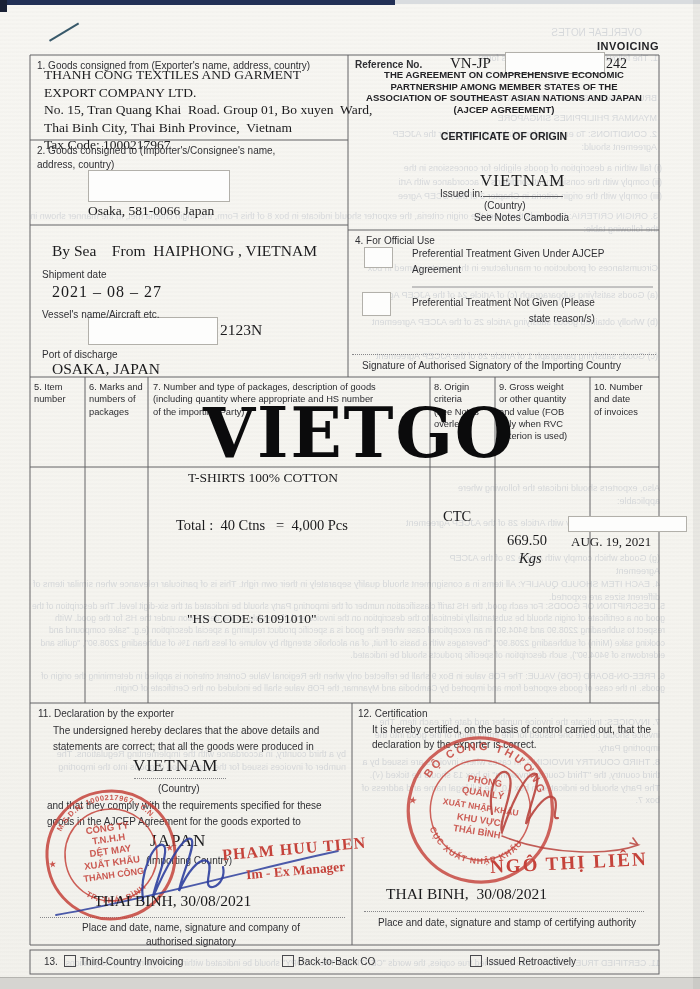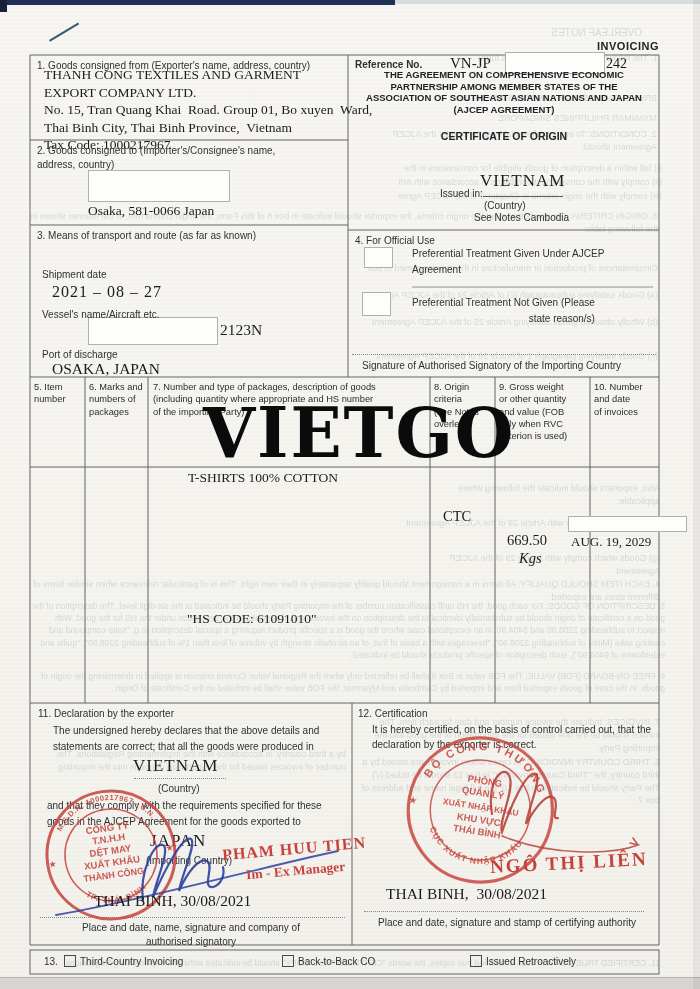--- a/index.html
+++ b/index.html
@@ -114,21 +114,21 @@
 EXPORT COMPANY LTD.
 No. 15, Tran Quang Khai  Road. Group 01, Bo xuyen  Ward,
 Thai Binh City, Thai Binh Province,  Vietnam
 Tax Code: 1000217967</div>
 
   <div class="lbl content" style="left:37px;top:144px;">2. Goods consigned to (Importer's/Consignee's name,
 address, country)</div>
   <div class="whitebox" style="left:88px;top:170px;width:140px;height:30px;"></div>
   <div class="typed content" style="left:88px;top:202px;font-size:13.5px;">Osaka, 581-0066 Japan</div>
 
-  <div class="lbl content" style="left:37px;top:229px;">3. Means of transport and route (as far as known)</div>
+  <div class="typed content" style="left:52px;top:241px;font-size:15.5px;">By Sea    From  HAIPHONG , VIETNAM</div>
   <div class="lbl content" style="left:42px;top:268px;">Shipment date</div>
   <div class="typed content" style="left:52px;top:281px;font-size:16px;letter-spacing:1px;">2021 – 08 – 27</div>
   <div class="lbl content" style="left:42px;top:308px;">Vessel's name/Aircraft etc.</div>
   <div class="whitebox" style="left:88px;top:317px;width:128px;height:26px;"></div>
   <div class="typed content" style="left:220px;top:320px;font-size:15.5px;">2123N</div>
   <div class="lbl content" style="left:42px;top:348px;">Port of discharge</div>
   <div class="typed content" style="left:52px;top:359px;font-size:15.5px;">OSAKA, JAPAN</div>
 
   <div class="lbl content" style="left:355px;top:234px;">4. For Official Use</div>
   <div class="whitebox" style="left:364px;top:247px;width:27px;height:19px;"></div>
@@ -156,25 +156,26 @@
 and value (FOB
 only when RVC
 criterion is used)</div>
   <div class="hdr content" style="left:594px;top:381px;width:62px;">10. Number
 and date
 of invoices</div>
 
   <div class="wm" style="left:203px;top:398px;font-size:70px;transform:scaleX(0.96);transform-origin:left top;">VIETGO</div>
 
   <div class="typed content" style="left:188px;top:469px;font-size:13.5px;">T-SHIRTS 100% COTTON</div>
+  <div class="typed content" style="left:176px;top:516px;font-size:14.5px;">Total :  40 Ctns   =  4,000 Pcs</div>
   <div class="typed content" style="left:443px;top:507px;font-size:14.5px;">CTC</div>
   <div class="whitebox" style="left:568px;top:516px;width:117px;height:14px;"></div>
   <div class="typed content" style="left:507px;top:531px;font-size:14.5px;">669.50</div>
   <div class="typed content" style="left:519px;top:549px;font-size:14.5px;font-style:italic;">Kgs</div>
-  <div class="typed content" style="left:571px;top:533px;font-size:13px;z-index:4;">AUG. 19, 2029</div>
+  <div class="typed content" style="left:571px;top:533px;font-size:13px;z-index:4;">AUG. 19, 2021</div>
   <div class="typed content" style="left:187px;top:610px;font-size:13.5px;">"HS CODE: 61091010"</div>
 
   <div class="lbl content" style="left:38px;top:707px;">11. Declaration by the exporter</div>
   <div class="lbl content" style="left:53px;top:723px;line-height:1.55;">The undersigned hereby declares that the above details and
 statements are correct; that all the goods were produced in</div>
   <div class="typed content" style="left:133px;top:755px;font-size:17px;letter-spacing:1px;">VIETNAM</div>
   <div class="dotted" style="left:134px;top:778px;width:92px;"></div>
   <div class="lbl content" style="left:158px;top:782px;">(Country)</div>
   <div class="lbl content" style="left:47px;top:798px;line-height:1.55;">and that they comply with the requirements specified for these
 goods in the AJCEP Agreement for the goods exported to</div>

